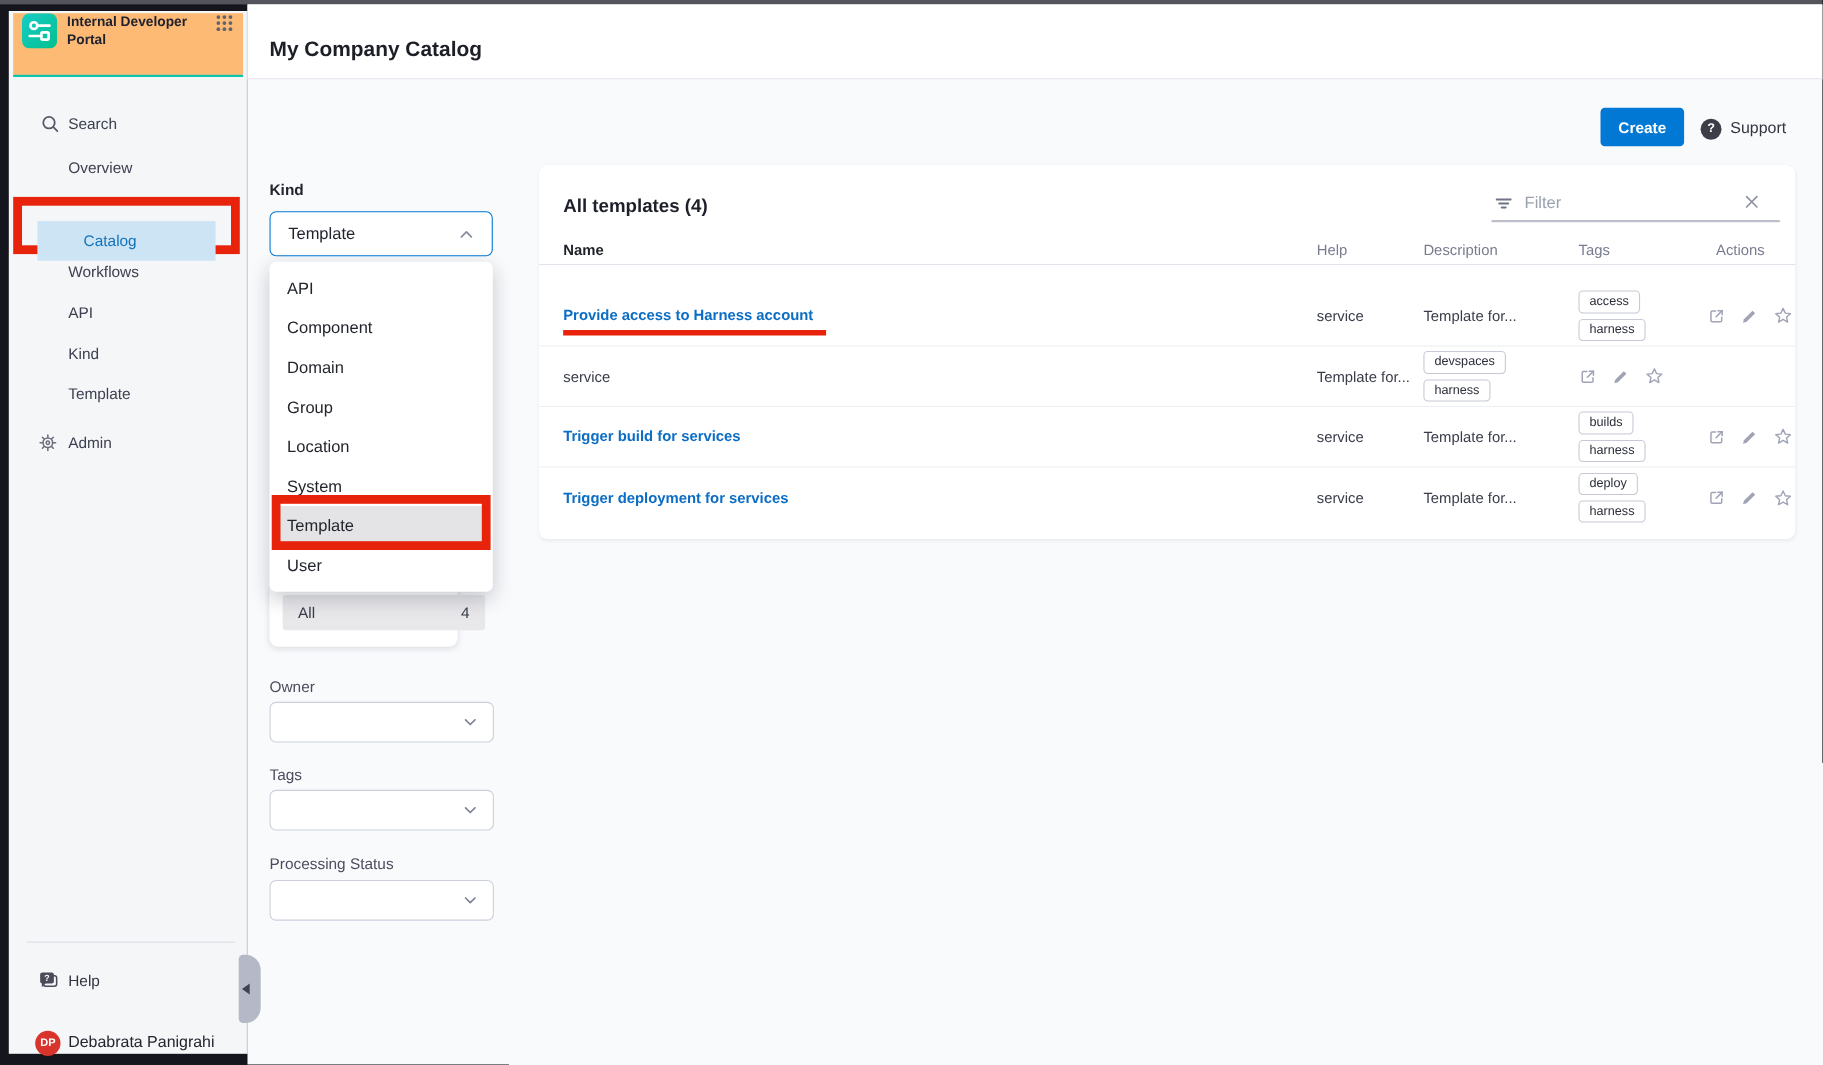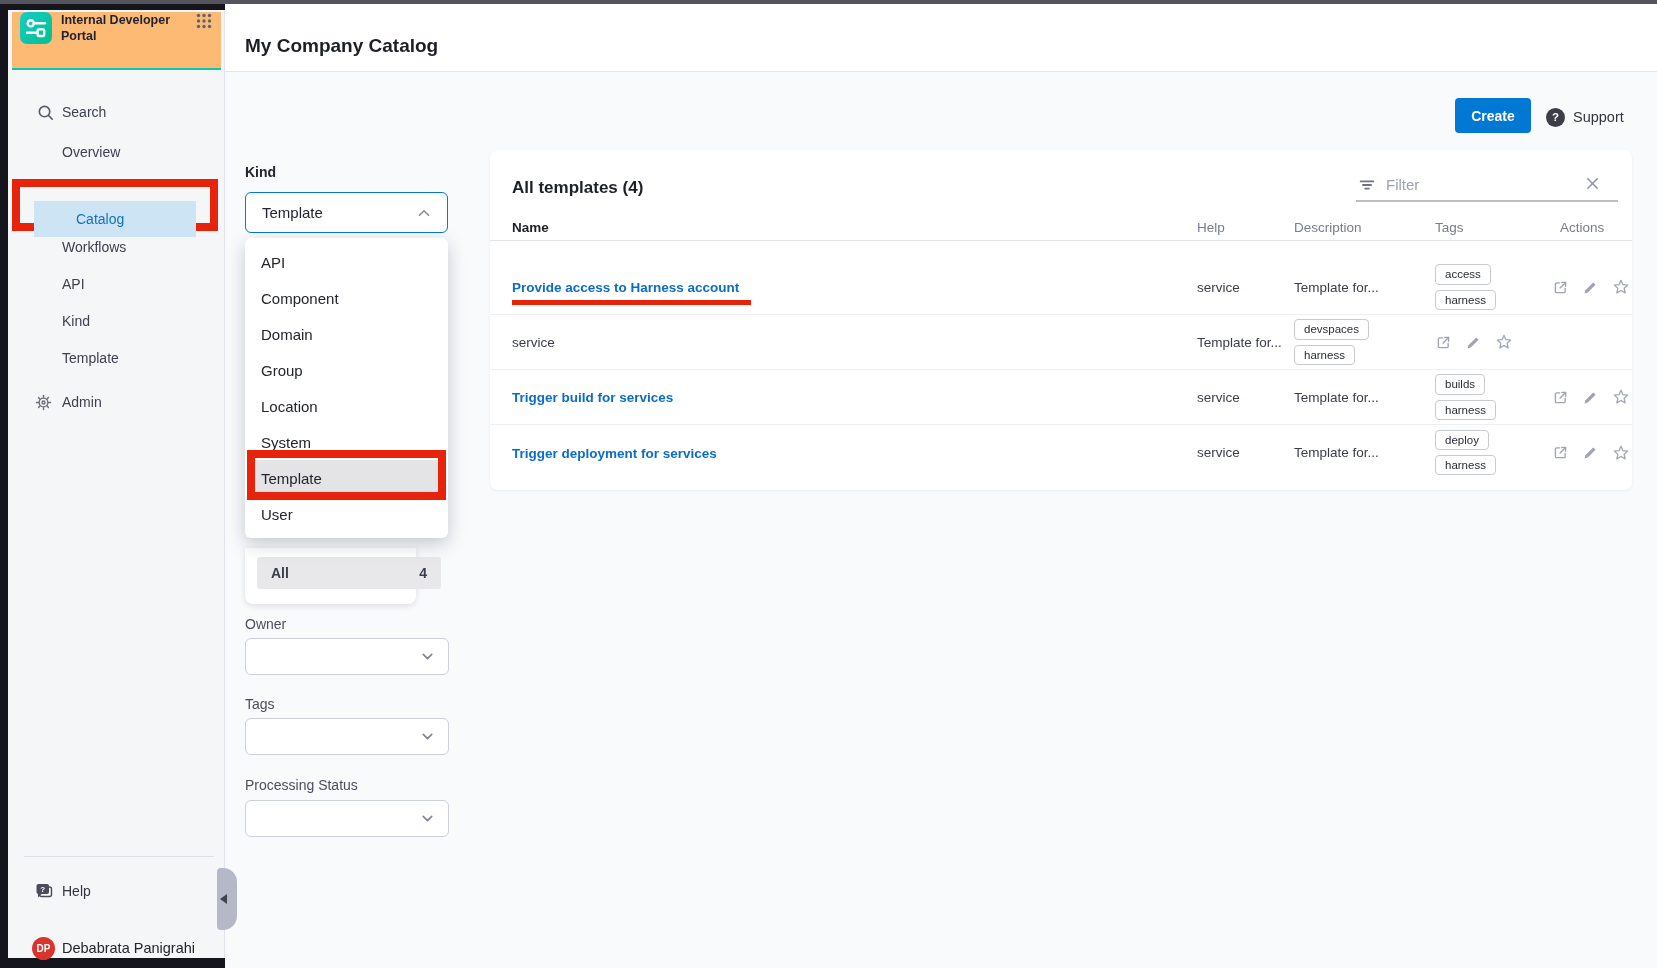--- a/index.html
+++ b/index.html
@@ -45,21 +45,21 @@
 
   
   .f-label{position:absolute;left:245px;font-size:14px;color:#4b4e5e;}
   .f-label.bold{font-weight:bold;color:#22252e;}
   .kind-select{position:absolute;left:245px;top:192px;width:203px;height:41px;background:#fff;border:1.5px solid #0278d5;border-radius:6px;display:flex;align-items:center;padding:0 14px 0 16px;font-size:15px;color:#22252e;cursor:pointer;}
   .kind-select .caret{margin-left:auto;color:#8a8fa0;display:flex;}
   .dropdown{position:absolute;left:245px;top:238px;width:203px;background:#fff;border-radius:6px;box-shadow:0 6px 18px rgba(20,25,40,.22);padding:6px 0;z-index:20;}
   .dd-option{height:36px;display:flex;align-items:center;padding-left:16px;font-size:15px;color:#22252b;cursor:pointer;}
   .dd-option.sel{background:#e4e4e7;margin:0 8px;padding-left:8px;border-radius:3px;}
   .tmpl-frame{position:absolute;left:2px;top:212px;width:199px;height:50px;border:8px solid #e8230c;pointer-events:none;}
-  .list-card{position:absolute;left:245px;top:548px;width:171px;height:56px;background:#fff;border-radius:0 0 8px 8px;box-shadow:0 2px 6px rgba(20,25,40,.12);z-index:5;font-weight:bold;}
+  .list-card{position:absolute;left:245px;top:532px;width:171px;height:56px;background:#fff;border-radius:0 0 8px 8px;box-shadow:0 2px 6px rgba(20,25,40,.12);z-index:5;}
   .all-row{position:absolute;left:12px;top:9px;width:184px;height:32px;background:#e8e8eb;border-radius:3px;display:flex;align-items:center;padding:0 14px;font-size:14px;color:#393c4a;cursor:pointer;}
   .all-row .cnt{margin-left:auto;}
   .f-select{position:absolute;left:245px;width:204px;height:37px;background:#fff;border:1px solid #ccd0db;border-radius:6px;display:flex;align-items:center;padding:0 12px;cursor:pointer;}
   .f-select .caret{margin-left:auto;color:#7d8294;display:flex;}
 
   
   .table-card{position:absolute;left:490px;top:150px;width:1142px;height:340px;background:#fff;border-radius:8px;box-shadow:0 1px 3px rgba(30,40,60,.07);}
   .tc-title{position:absolute;left:22px;top:28px;font-size:17px;font-weight:bold;color:#1e2029;}
   .filter-group{position:absolute;right:14px;top:18px;width:262px;height:34px;border-bottom:2px solid #bcbfc9;}
   .filter-group .ic{position:absolute;left:2px;top:8px;color:#6f7383;display:flex;}

